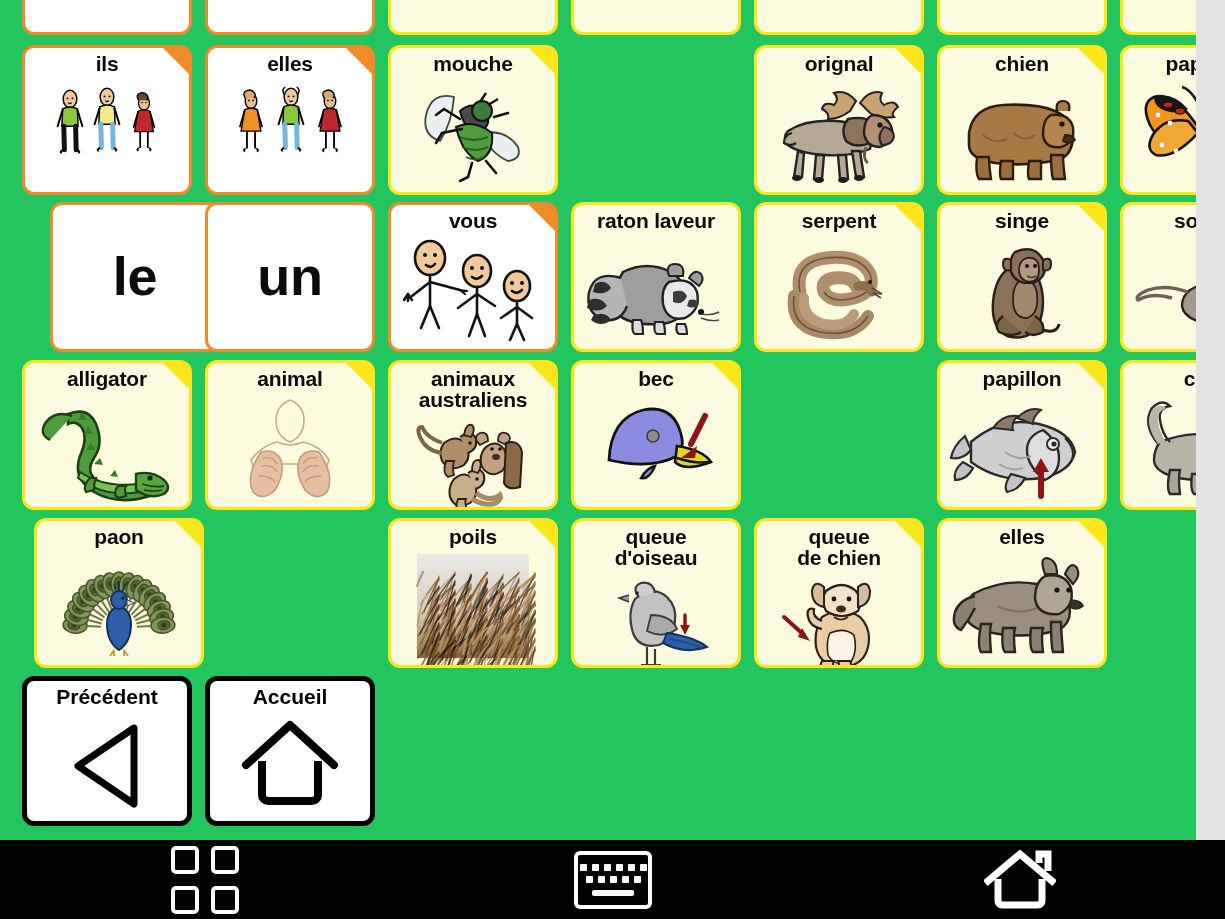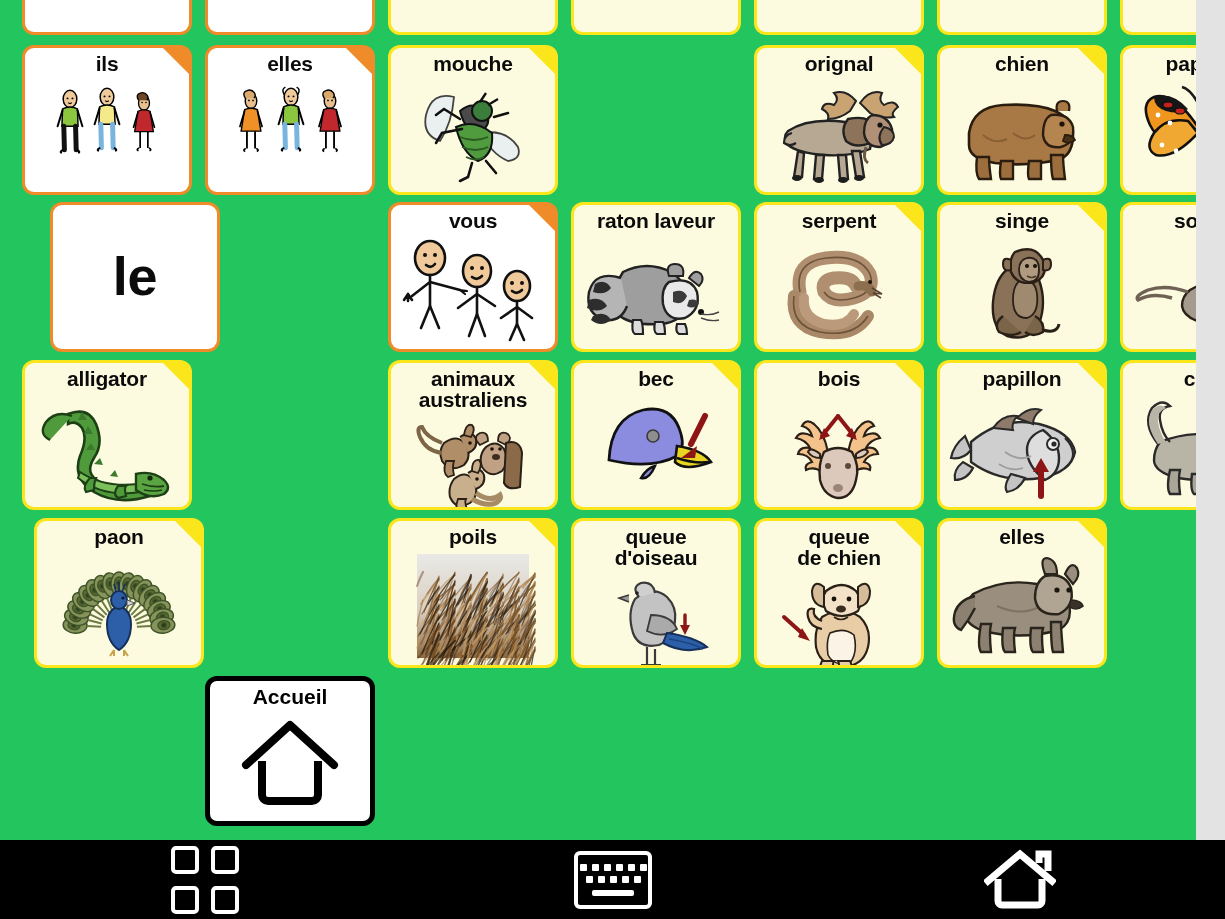--- a/index.html
+++ b/index.html
@@ -335,20 +335,25 @@
    </g>
           </svg>
         </div>
       </div>
     </div>
     <div class="card c-orange word-only" style="left: 22px; top: 202px; margin-left: 28px;">
       <div class="inner">
         <div class="label">le</div>
       </div>
     </div>
+    <div class="card c-orange word-only" style="left: 205px; top: 202px;">
+      <div class="inner">
+        <div class="label">un</div>
+      </div>
+    </div>
     <div class="card c-orange fold" style="left: 388px; top: 202px;">
       <div class="inner">
         <div class="label">vous</div>
         <div class="art">
           <svg width="150" height="104" viewBox="0 0 150 104">
    <g stroke="#111" stroke-width="2.6" fill="none" stroke-linecap="round">
      <ellipse cx="32" cy="20" rx="15" ry="17" fill="#f0ca9a"></ellipse>
      <circle cx="27" cy="17" r="2" fill="#111" stroke="none"></circle>
               <circle cx="37" cy="17" r="2" fill="#111" stroke="none"></circle>
      <path d="M28 27 q5 4 9 -1"></path>
@@ -486,20 +491,39 @@
             </g>
    <g stroke="#1d3f16" stroke-width="2.2" fill="#4f9b3c">
      <path d="M58 82 q-8 8 -4 14 l8 -2 q0 -8 2 -12 Z"></path>
               <path d="M86 90 q-6 8 0 12 l8 -2 q-2 -8 0 -10 Z"></path>
             </g>
    <path d="M40 20 q-16 -6 -26 6 q-8 12 4 18" fill="#4f9b3c" stroke="#1d3f16" stroke-width="2.4"></path>
           </svg>
         </div>
       </div>
     </div>
+    <div class="card c-yellow fold" style="left: 205px; top: 360px;">
+      <div class="inner">
+        <div class="label">animal</div>
+        <div class="art">
+          <svg width="150" height="104" viewBox="0 0 150 104">
+   <path d="M75 4 q14 6 14 20 q0 16 -14 22 q-14 -6 -14 -22 q0 -14 14 -20 Z" fill="#fdfbdf" stroke="#caa88e" stroke-width="1.6"></path>
+   <path d="M62 46 q13 6 26 0 q18 4 26 18 l-6 16 q-12 -12 -20 -12 l-26 0 q-10 0 -20 12 l-6 -16 q10 -14 26 -18 Z" fill="#fdfbdf" stroke="#caa88e" stroke-width="1.6"></path>
+   <g fill="#e7c0a4" stroke="#c59a7c" stroke-width="1.6">
+     <path d="M46 56 q14 -4 20 8 q4 14 -6 30 q-12 12 -22 2 q-8 -16 8 -40 Z"></path>
+     <path d="M104 56 q-14 -4 -20 8 q-4 14 6 30 q12 12 22 2 q8 -16 -8 -40 Z"></path>
+   </g>
+   <g fill="none" stroke="#c59a7c" stroke-width="1.4">
+     <path d="M48 62 q10 -2 14 6 M46 70 q12 -2 16 6 M44 80 q12 0 16 6"></path>
+     <path d="M102 62 q-10 -2 -14 6 M104 70 q-12 -2 -16 6 M106 80 q-12 0 -16 6"></path>
+   </g>
+          </svg>
+        </div>
+      </div>
+    </div>
     <div class="card c-yellow fold" style="left: 388px; top: 360px;">
       <div class="inner">
         <div class="label">animaux
 australiens</div>
         <div class="art">
           <svg width="150" height="104" viewBox="0 0 150 104">
    <g transform="translate(-6,-8)">
    <path d="M52 40 q14 -10 22 2 q6 12 -2 20 q-14 8 -22 -4 q-4 -10 2 -18 Z" fill="#b08f68" stroke="#2a2018" stroke-width="2"></path>
    <path d="M68 34 q12 -8 16 2 q2 10 -8 14" fill="#b08f68" stroke="#2a2018" stroke-width="2"></path>
    <path d="M72 32 q2 -12 8 -10 q4 4 -1 12 Z" fill="#b08f68" stroke="#2a2018" stroke-width="1.8"></path>
@@ -535,43 +559,20 @@
           <svg width="150" height="104" viewBox="0 0 150 104">
    <path d="M28 64 q2 -42 34 -50 q30 -6 38 24 q4 14 -4 22 q-26 14 -68 4 Z" fill="#8b8be0" stroke="#111" stroke-width="2.8"></path>
    <path d="M60 82 q6 -10 14 -12 q-6 14 -14 12 Z" fill="#8b8be0" stroke="#111" stroke-width="2.4"></path>
    <circle cx="72" cy="40" r="6" fill="#8e8e8e" stroke="#3a3a3a" stroke-width="1.6"></circle>
    <path d="M96 50 q26 4 34 16 q-26 10 -36 0 Z" fill="#e8d522" stroke="#111" stroke-width="2.6"></path>
    <path d="M96 62 q18 6 32 4" stroke="#111" stroke-width="2.4" fill="none"></path>
    <g stroke="#8e1515" fill="#8e1515" stroke-width="6" stroke-linecap="round">
      <path d="M124 20 L110 48"></path>
             </g>
    <path d="M100 62 l16 -12 l-2 12 Z" fill="#8e1515"></path>
-          </svg>
-        </div>
-      </div>
-    </div>
-    <div class="card c-yellow fold" style="left: 754px; top: 360px;">
-      <div class="inner">
-        <div class="label">bois</div>
-        <div class="art">
-          <svg width="150" height="104" viewBox="0 0 150 104">
-   <path d="M64 56 q-4 -20 -14 -28 q-8 -6 -12 2 q8 2 10 10 q-12 -6 -16 2 q10 2 14 10 q-10 -2 -12 6 q10 0 14 8 q-8 2 -6 8 q8 -4 16 2 Z" fill="#f3c38b" stroke="#2a2018" stroke-width="2.2"></path>
-   <path d="M84 56 q4 -20 14 -28 q8 -6 12 2 q-8 2 -10 10 q12 -6 16 2 q-10 2 -14 10 q10 -2 12 6 q-10 0 -14 8 q8 2 6 8 q-8 -4 -16 2 Z" fill="#f3c38b" stroke="#2a2018" stroke-width="2.2"></path>
-   <path d="M60 56 q14 -8 28 0 q8 14 4 28 q-4 18 -18 18 q-14 -2 -18 -18 q-2 -16 4 -28 Z" fill="#ddc9bc" stroke="#2a2018" stroke-width="2.4"></path>
-   <circle cx="64" cy="70" r="3" fill="#5b4a3c"></circle>
-            <circle cx="84" cy="70" r="3" fill="#5b4a3c"></circle>
-   <ellipse cx="74" cy="92" rx="5" ry="4" fill="#9a8577"></ellipse>
-   <path d="M56 58 q-10 -8 -12 -2 q4 6 12 6 Z" fill="#ddc9bc" stroke="#2a2018" stroke-width="2"></path>
-   <path d="M92 58 q10 -8 12 -2 q-4 6 -12 6 Z" fill="#ddc9bc" stroke="#2a2018" stroke-width="2"></path>
-   <g stroke="#8e1515" stroke-width="4" fill="none" stroke-linecap="round">
-     <path d="M74 20 L58 40"></path>
-              <path d="M74 20 L90 40"></path>
-            </g>
-   <path d="M55 44 l5 -12 l6 8 Z" fill="#8e1515"></path>
-   <path d="M93 44 l-5 -12 l-6 8 Z" fill="#8e1515"></path>
           </svg>
         </div>
       </div>
     </div>
     <div class="card c-yellow fold" style="left: 937px; top: 360px;">
       <div class="inner">
         <div class="label">papillon</div>
         <div class="art">
           <svg width="150" height="104" viewBox="0 0 150 104">
    <path d="M24 46 q30 -26 68 -18 q32 8 36 28 q-4 20 -34 26 q-40 6 -70 -16 q0 -12 0 -20 Z" fill="#cfcfcf" stroke="#2a2a2a" stroke-width="2.4"></path>
@@ -1145,20 +1146,28 @@
      <path d="M34 70 q-4 22 0 28 l10 0 q-2 -20 0 -28 Z"></path>
      <path d="M56 74 q-2 20 2 24 l10 0 q-2 -18 0 -24 Z"></path>
      <path d="M84 74 q-2 20 2 24 l10 0 q-2 -18 0 -24 Z"></path>
      <path d="M104 68 q0 24 2 30 l10 0 q-2 -22 -2 -30 Z"></path>
             </g>
    <path d="M50 52 q22 10 40 2" stroke="#7d7263" stroke-width="2" fill="none"></path>
           </svg>
         </div>
       </div>
     </div>
+    <div class="navbtn" style="left: 22px; top: 676px;">
+      <div class="label">Précédent</div>
+      <div class="art">
+        <svg width="86" height="90" viewBox="0 0 86 90">
+          <path d="M70 8 L14 46 L70 84 Z" fill="none" stroke="#000" stroke-width="7" stroke-linejoin="round"></path>
+        </svg>
+      </div>
+    </div>
     <div class="navbtn" style="left: 205px; top: 676px;">
       <div class="label">Accueil</div>
       <div class="art">
         <svg width="100" height="92" viewBox="0 0 100 92">
           <path d="M6 46 L50 6 L94 46" fill="none" stroke="#000" stroke-width="8" stroke-linecap="round" stroke-linejoin="round"></path>
           <path d="M22 42 L22 76 a6 6 0 0 0 6 6 L72 82 a6 6 0 0 0 6 -6 L78 42" fill="none" stroke="#000" stroke-width="8" stroke-linejoin="round"></path>
         </svg>
       </div>
     </div>
   </div>

